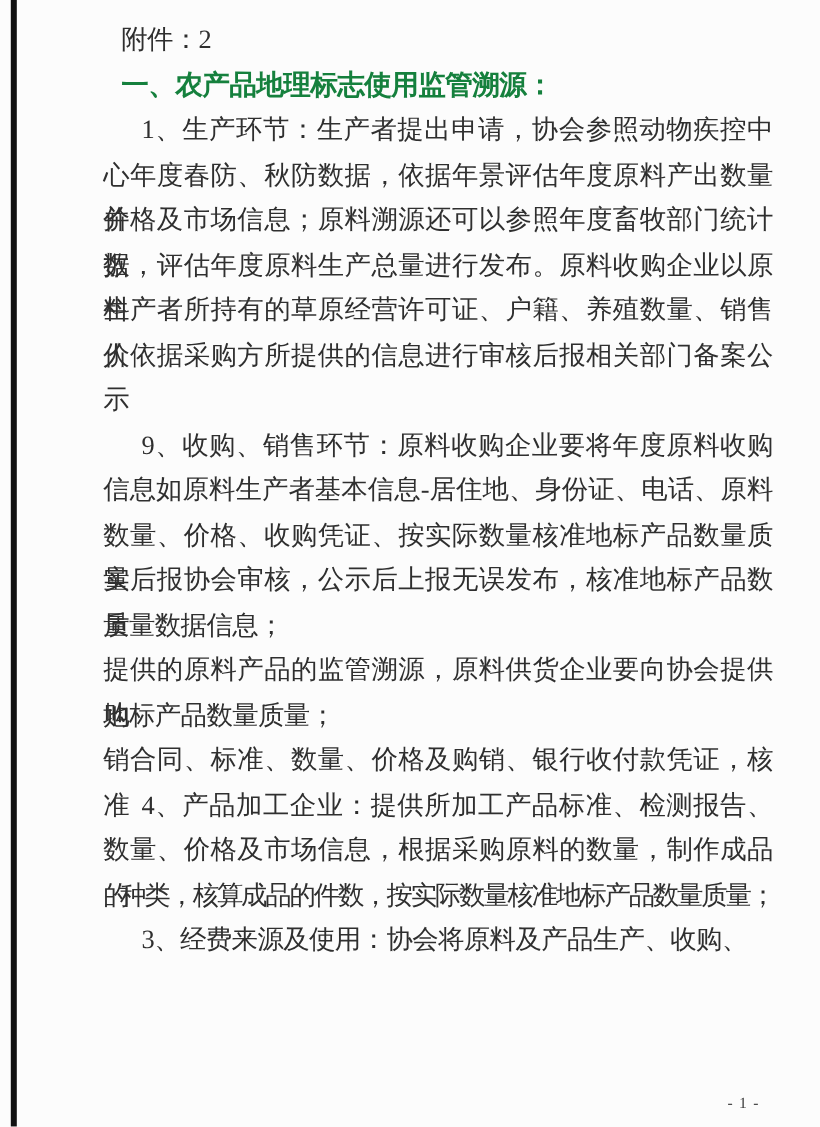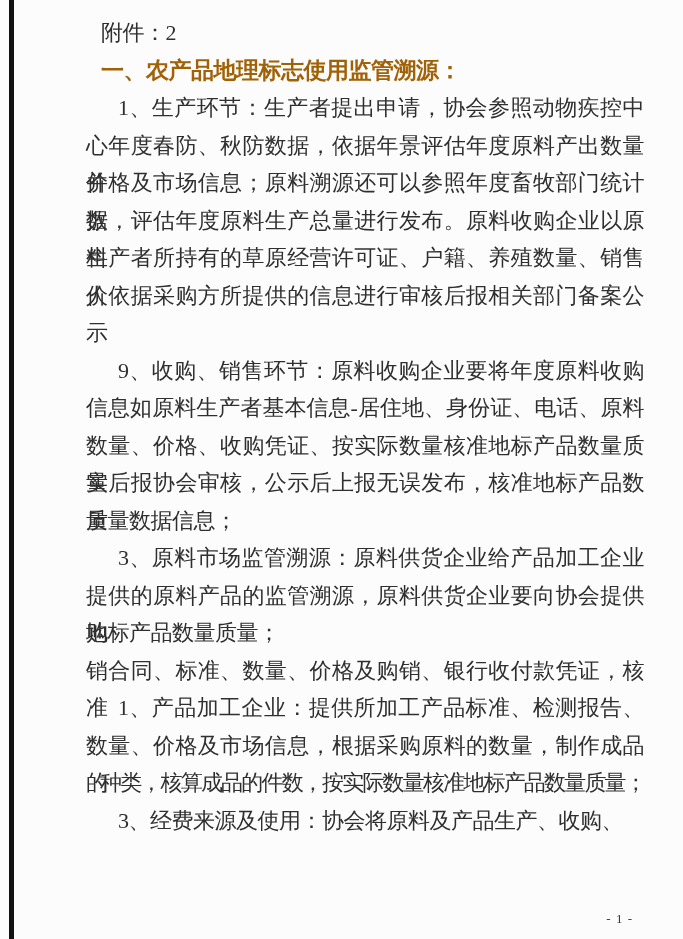--- a/index.html
+++ b/index.html
@@ -39,21 +39,21 @@
     white-space: normal;
   }
   .j {
     text-align: justify;
     text-align-last: justify;
   }
   .ind   { text-indent: 32px; }   
   .ind-s { text-indent: 15px; }   
   .heading {
     font-weight: bold;
-    color: #a16207;
+    color: #15803d;
     font-size: 23px;
   }
   .tight { letter-spacing: -2.8px; margin-left: 14px; } 
   .pagenum {
     position: absolute;
     right: 50px;
     bottom: 12px;
     font-size: 13px;
     letter-spacing: 1px;
     color: #3a3a3a;
@@ -72,23 +72,22 @@
       <div class="ln j">价格及市场信息；原料溯源还可以参照年度畜牧部门统计数</div>
       <div class="ln j">据，评估年度原料生产总量进行发布。原料收购企业以原料</div>
       <div class="ln j">生产者所持有的草原经营许可证、户籍、养殖数量、销售价</div>
       <div class="ln j">人依据采购方所提供的信息进行审核后报相关部门备案公</div>
       <div class="ln">示</div>
       <div class="ln ind j">9、收购、销售环节：原料收购企业要将年度原料收购</div>
       <div class="ln j">信息如原料生产者基本信息-居住地、身份证、电话、原料</div>
       <div class="ln j">数量、价格、收购凭证、按实际数量核准地标产品数量质量</div>
       <div class="ln j">实后报协会审核，公示后上报无误发布，核准地标产品数量</div>
       <div class="ln">质量数据信息；</div>
-      <div class="ln ind j">3、原料市场监管溯源：原料供货企业给产品加工企业</div>
       <div class="ln j">提供的原料产品的监管溯源，原料供货企业要向协会提供购</div>
       <div class="ln">地标产品数量质量；</div>
       <div class="ln j">销合同、标准、数量、价格及购销、银行收付款凭证，核准</div>
-      <div class="ln ind j">1、产品加工企业：提供所加工产品标准、检测报告、</div>
+      <div class="ln ind j">4、产品加工企业：提供所加工产品标准、检测报告、</div>
       <div class="ln j">数量、价格及市场信息，根据采购原料的数量，制作成品的</div>
       <div class="ln j tight">种类，核算成品的件数，按实际数量核准地标产品数量质量；</div>
       <div class="ln ind">3、经费来源及使用：协会将原料及产品生产、收购、</div>
     </div>
   <div class="pagenum">- 1 -</div>
 </div>
 
 </body></html>

